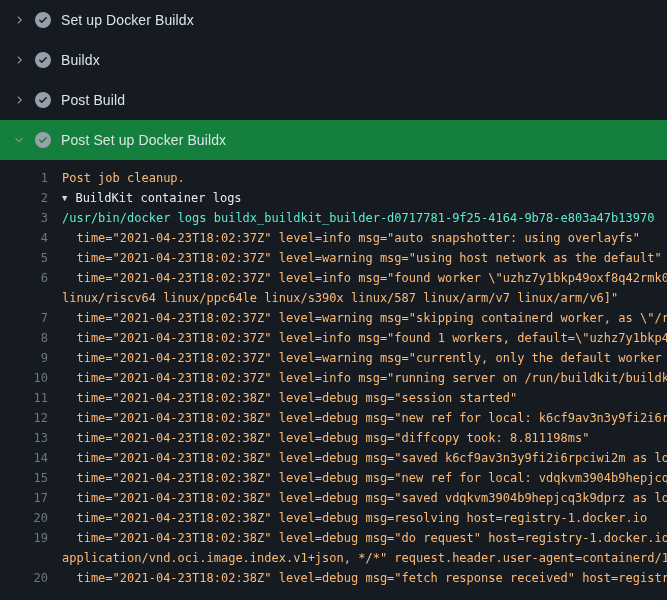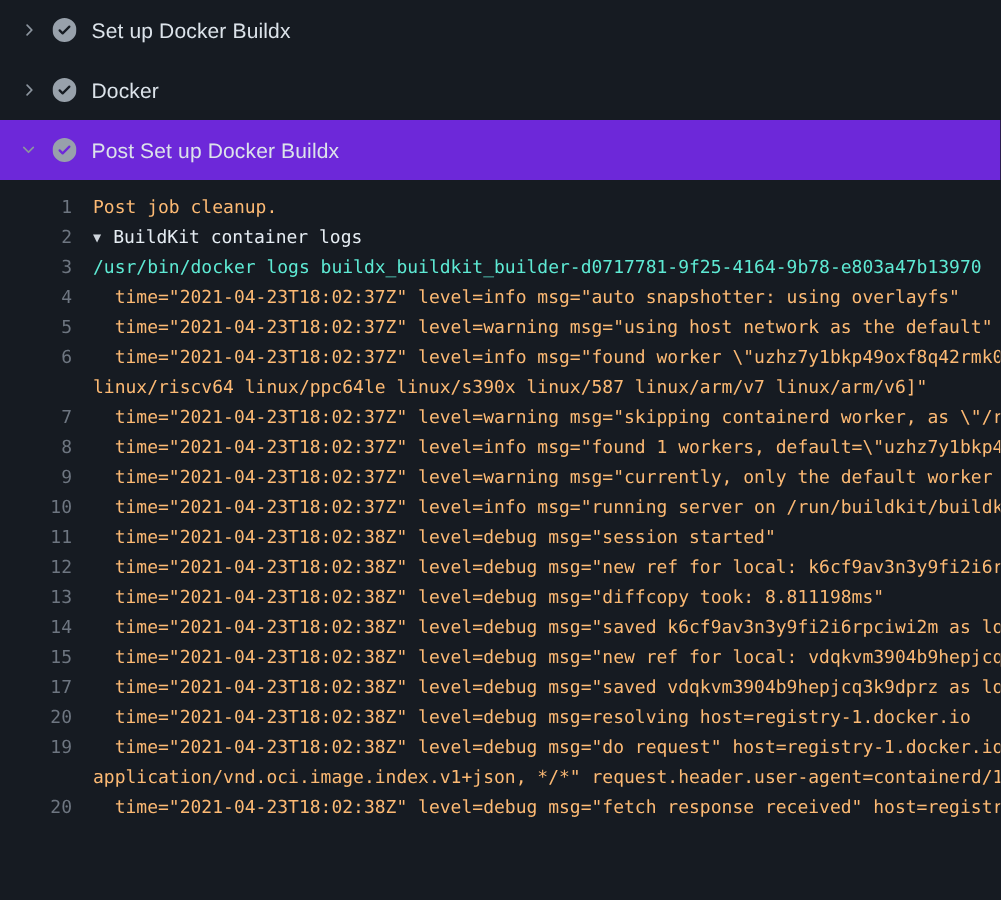--- a/index.html
+++ b/index.html
@@ -13,21 +13,21 @@
   .log-viewer { width: 100%; height: 100%; }
 
   
   .step-header {
     height: 40px;
     display: flex;
     align-items: center;
     padding: 0 12px;
     cursor: pointer;
   }
-  .step-header--expanded { background: #6d28d9; }
+  .step-header--expanded { background: #15803d; }
   .icon-chevron { width: 14px; height: 12px; display: flex; align-items: center; justify-content: center; flex: 0 0 14px; }
   .icon-chevron svg { fill: #8b949e; display: block; }
   .icon-check { margin-left: 9px; display: flex; flex: 0 0 16px; }
   .icon-check svg { fill: #98a1ab; display: block; }
   .step-label { margin-left: 10px; color: #dce3ea; font-size: 14px; font-weight: 400; letter-spacing: .1px; }
 
   
   .log-lines {
     padding-top: 8px;
     font-family: "DejaVu Sans Mono", monospace;
@@ -81,23 +81,36 @@
     <span class="icon-chevron">
       <svg width="12" height="12" viewBox="0 0 16 16">
           <path d="M6.22 3.22a.75.75 0 0 1 1.06 0l4.25 4.25a.75.75 0 0 1 0 1.06l-4.25 4.25a.75.75 0 1 1-1.06-1.06L9.94 8 6.22 4.28a.75.75 0 0 1 0-1.06Z"></path>
         </svg>
     </span>
     <span class="icon-check">
       <svg width="16" height="16" viewBox="0 0 16 16">
           <path fill-rule="evenodd" d="M8 16A8 8 0 1 1 8 0a8 8 0 0 1 0 16Zm3.78-9.72a.751.751 0 0 0-.018-1.042.751.751 0 0 0-1.042-.018L6.75 9.19 5.28 7.72a.751.751 0 0 0-1.042.018.751.751 0 0 0-.018 1.042l2 2a.75.75 0 0 0 1.06 0l4.5-4.5Z"></path>
         </svg>
     </span>
-    <span class="step-label">Docker</span>
+    <span class="step-label">Buildx</span>
   </div>
 
+  <div class="step-header">
+    <span class="icon-chevron">
+      <svg width="12" height="12" viewBox="0 0 16 16">
+          <path d="M6.22 3.22a.75.75 0 0 1 1.06 0l4.25 4.25a.75.75 0 0 1 0 1.06l-4.25 4.25a.75.75 0 1 1-1.06-1.06L9.94 8 6.22 4.28a.75.75 0 0 1 0-1.06Z"></path>
+        </svg>
+    </span>
+    <span class="icon-check">
+      <svg width="16" height="16" viewBox="0 0 16 16">
+          <path fill-rule="evenodd" d="M8 16A8 8 0 1 1 8 0a8 8 0 0 1 0 16Zm3.78-9.72a.751.751 0 0 0-.018-1.042.751.751 0 0 0-1.042-.018L6.75 9.19 5.28 7.72a.751.751 0 0 0-1.042.018.751.751 0 0 0-.018 1.042l2 2a.75.75 0 0 0 1.06 0l4.5-4.5Z"></path>
+        </svg>
+    </span>
+    <span class="step-label">Post Build</span>
+  </div>
 
   <div class="step-header step-header--expanded">
     <span class="icon-chevron">
       <svg width="12" height="12" viewBox="0 0 16 16">
           <path d="M12.78 5.22a.75.75 0 0 1 0 1.06l-4.25 4.25a.75.75 0 0 1-1.06 0L3.22 6.28a.75.75 0 0 1 1.06-1.06L8 8.94l3.72-3.72a.75.75 0 0 1 1.06 0Z"></path>
         </svg>
     </span>
     <span class="icon-check">
       <svg width="16" height="16" viewBox="0 0 16 16">
           <path fill-rule="evenodd" d="M8 16A8 8 0 1 1 8 0a8 8 0 0 1 0 16Zm3.78-9.72a.751.751 0 0 0-.018-1.042.751.751 0 0 0-1.042-.018L6.75 9.19 5.28 7.72a.751.751 0 0 0-1.042.018.751.751 0 0 0-.018 1.042l2 2a.75.75 0 0 0 1.06 0l4.5-4.5Z"></path>

